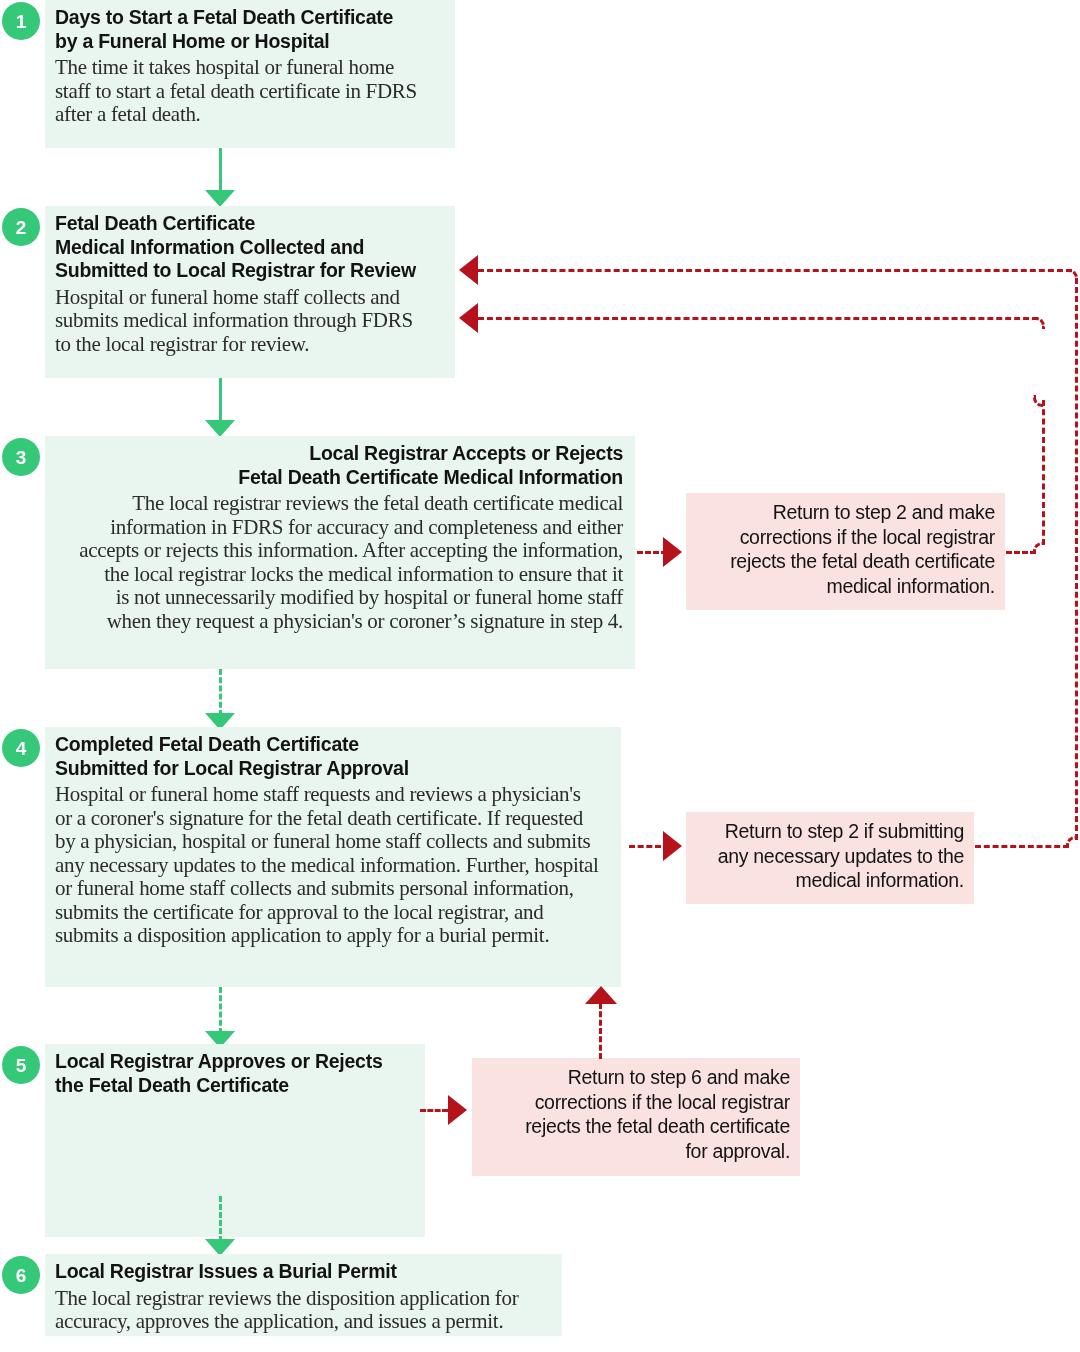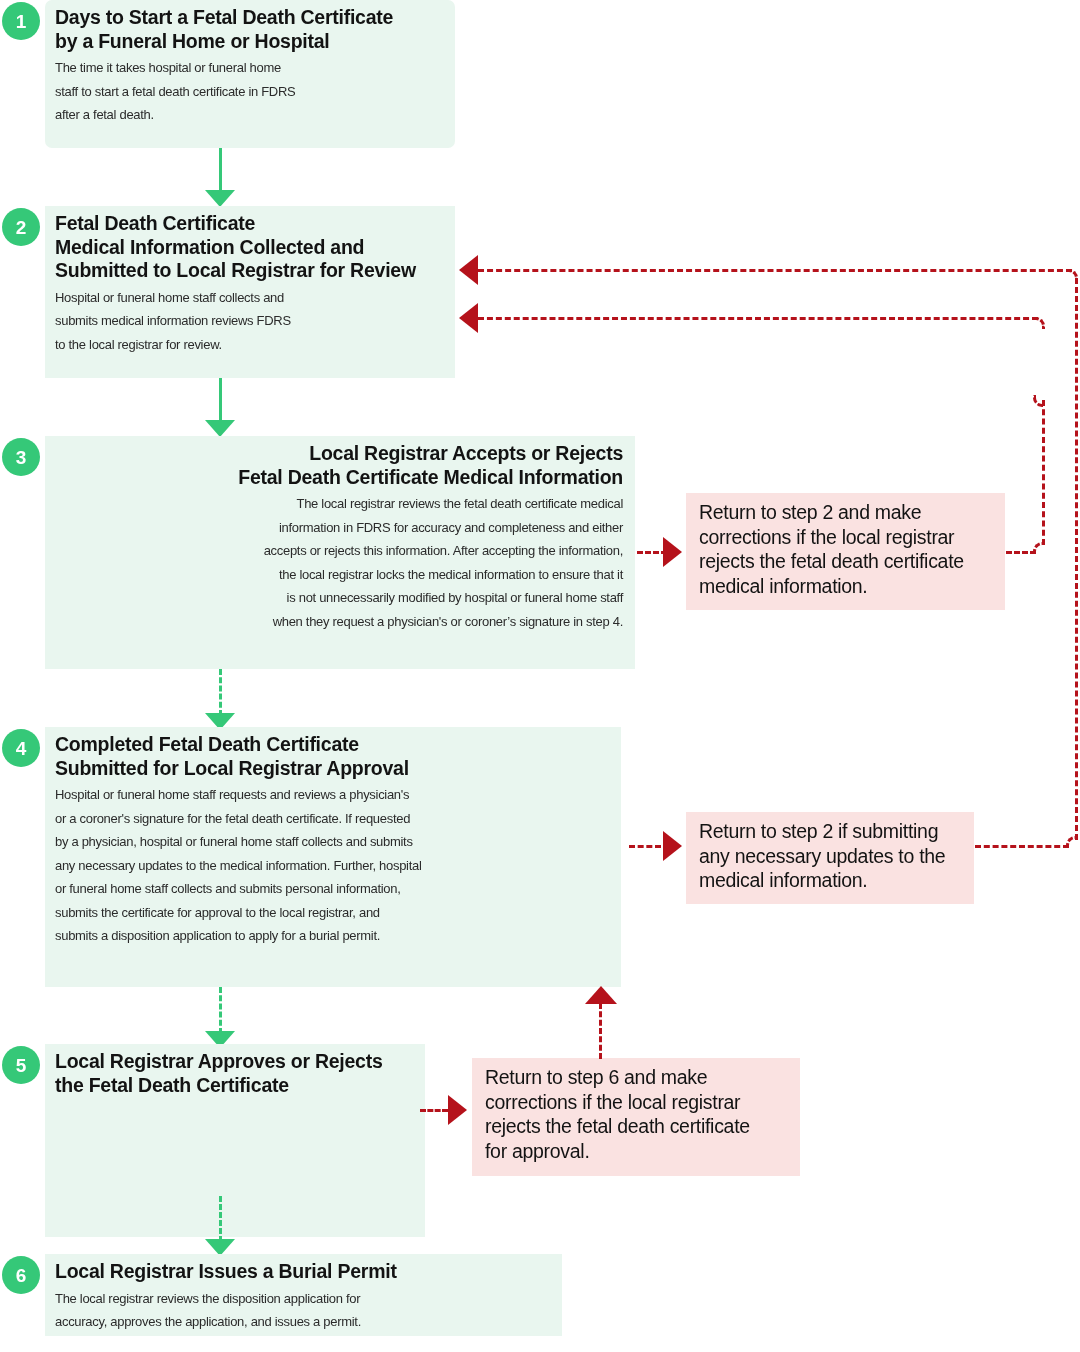--- a/index.html
+++ b/index.html
@@ -23,25 +23,26 @@
     font-weight:bold;
     color:#131313;
     font-size:19.5px;
     line-height:23.5px;
     letter-spacing:-0.25px;
     white-space:pre-line;
     margin:0 0 3px 0;
   }
   .step-desc{
     color:#2b2b2b;
-    font-size:13px;
+    font-size:21px;
     line-height:23.5px;
     letter-spacing:-0.3px;
     white-space:pre-line;
     margin:0;
+    font-family:Liberation Serif, serif;
   }
 
   
   .step-num{
     position:absolute;
     width:38px;height:38px;
     border-radius:50%;
     background:#35c878;
     color:#ffffff;
     font-size:19px;
@@ -57,20 +58,21 @@
     box-sizing:border-box;
     padding:7px 10px 9px 13px;
   }
   .note-text{
     color:#131313;
     font-size:19.5px;
     line-height:24.5px;
     letter-spacing:-0.3px;
     white-space:pre-line;
     margin:0;
+    text-align:right;
   }
 
   
   .g-line{position:absolute;width:0;border-left:3px solid #35c878;}
   .g-line.dashed{border-left-style:dashed;}
   .g-arrow{
     position:absolute;
     width:0;height:0;
     border-left:15px solid transparent;
     border-right:15px solid transparent;
@@ -100,38 +102,38 @@
   }
   
   .r-corner{position:absolute;border:3px dashed #b5121b;border-radius:9px;}
 </style>
 </head>
 <body>
 
 <div id="stage">
 
   <div class="step-num" style="left:2px;top:2px;">1</div>
-  <div class="step-box" style="left:45px;top:0px;width:410px;height:148px;border-radius:7px;">
+  <div class="step-box" style="left:45px;top:0px;width:410px;height:148px;">
     <p class="step-title">Days to Start a Fetal Death Certificate
 by a Funeral Home or Hospital</p>
     <p class="step-desc">The time it takes hospital or funeral home
 staff to start a fetal death certificate in FDRS
 after a fetal death.</p>
   </div>
 
   <div class="g-line" style="left:219px;top:148px;height:45px;"></div>
   <div class="g-arrow" style="left:205px;top:190px;"></div>
 
   <div class="step-num" style="left:2px;top:208px;">2</div>
   <div class="step-box" style="left:45px;top:206px;width:410px;height:172px;">
     <p class="step-title">Fetal Death Certificate
 Medical Information Collected and
 Submitted to Local Registrar for Review</p>
     <p class="step-desc">Hospital or funeral home staff collects and
-submits medical information reviews FDRS
+submits medical information through FDRS
 to the local registrar for review.</p>
   </div>
 
   <div class="g-line" style="left:219px;top:378px;height:45px;"></div>
   <div class="g-arrow" style="left:205px;top:420px;"></div>
 
   <div class="step-num" style="left:2px;top:438px;">3</div>
   <div class="step-box" style="left:45px;top:436px;width:590px;height:233px;text-align:right;">
     <p class="step-title">Local Registrar Accepts or Rejects
 Fetal Death Certificate Medical Information</p>

